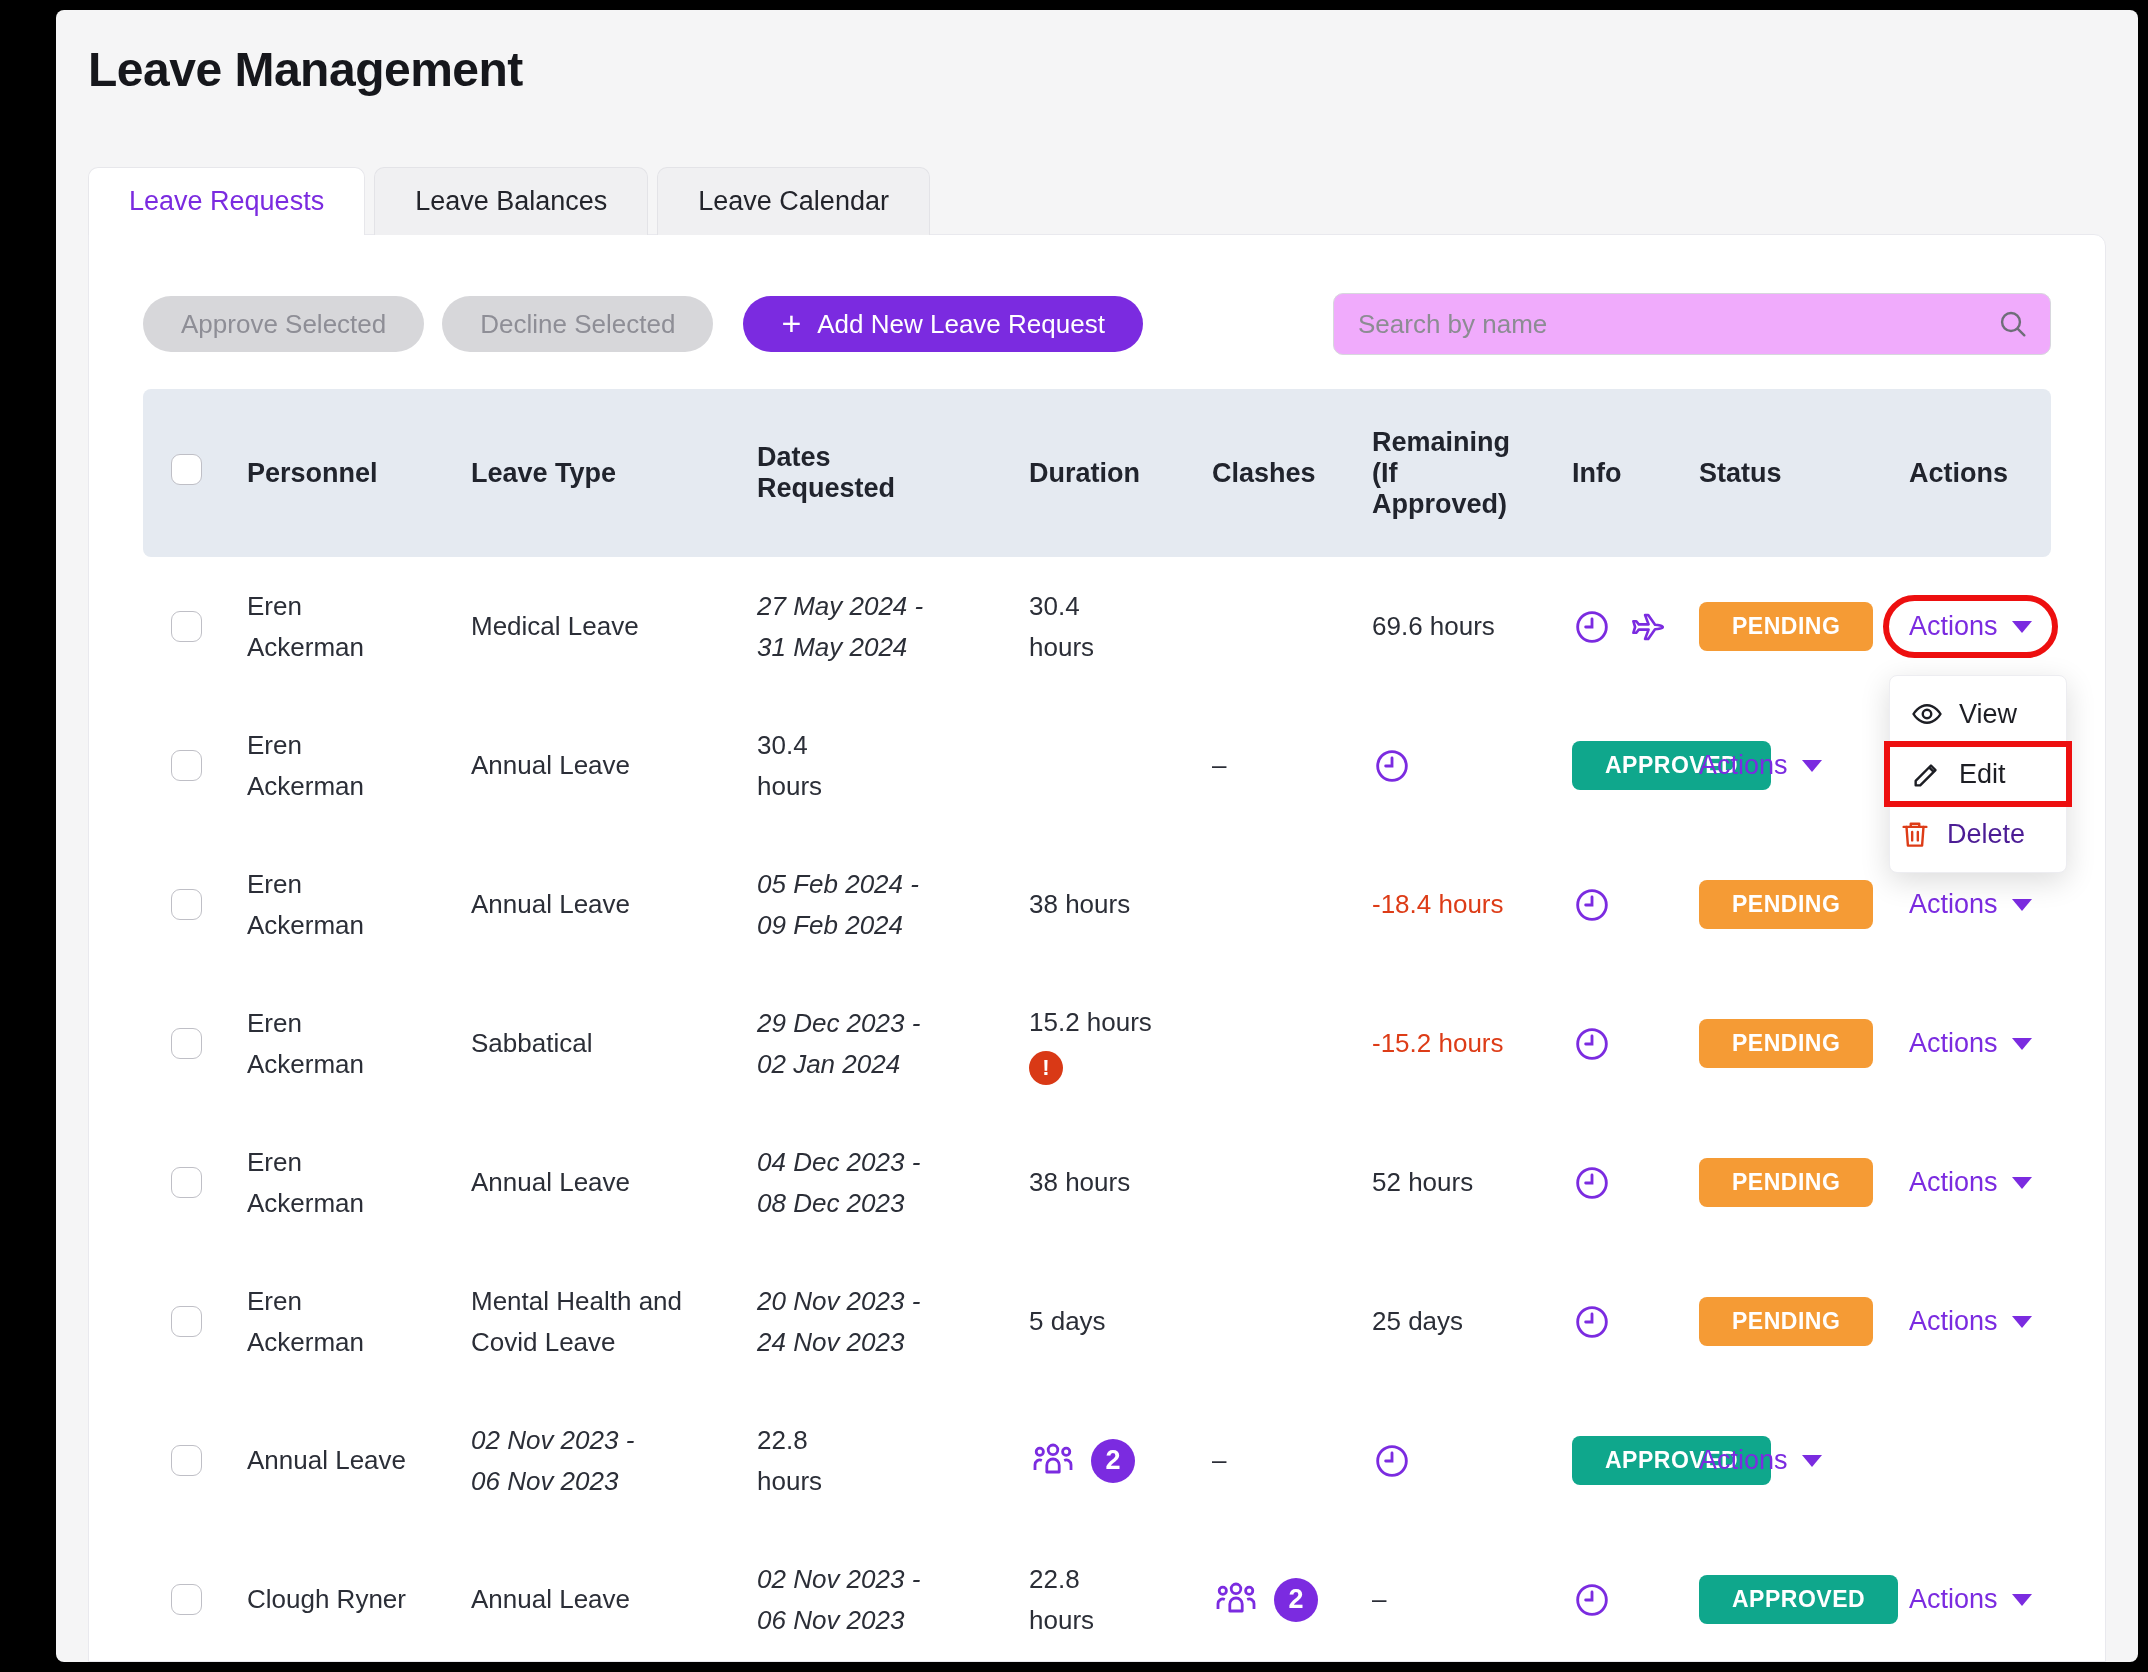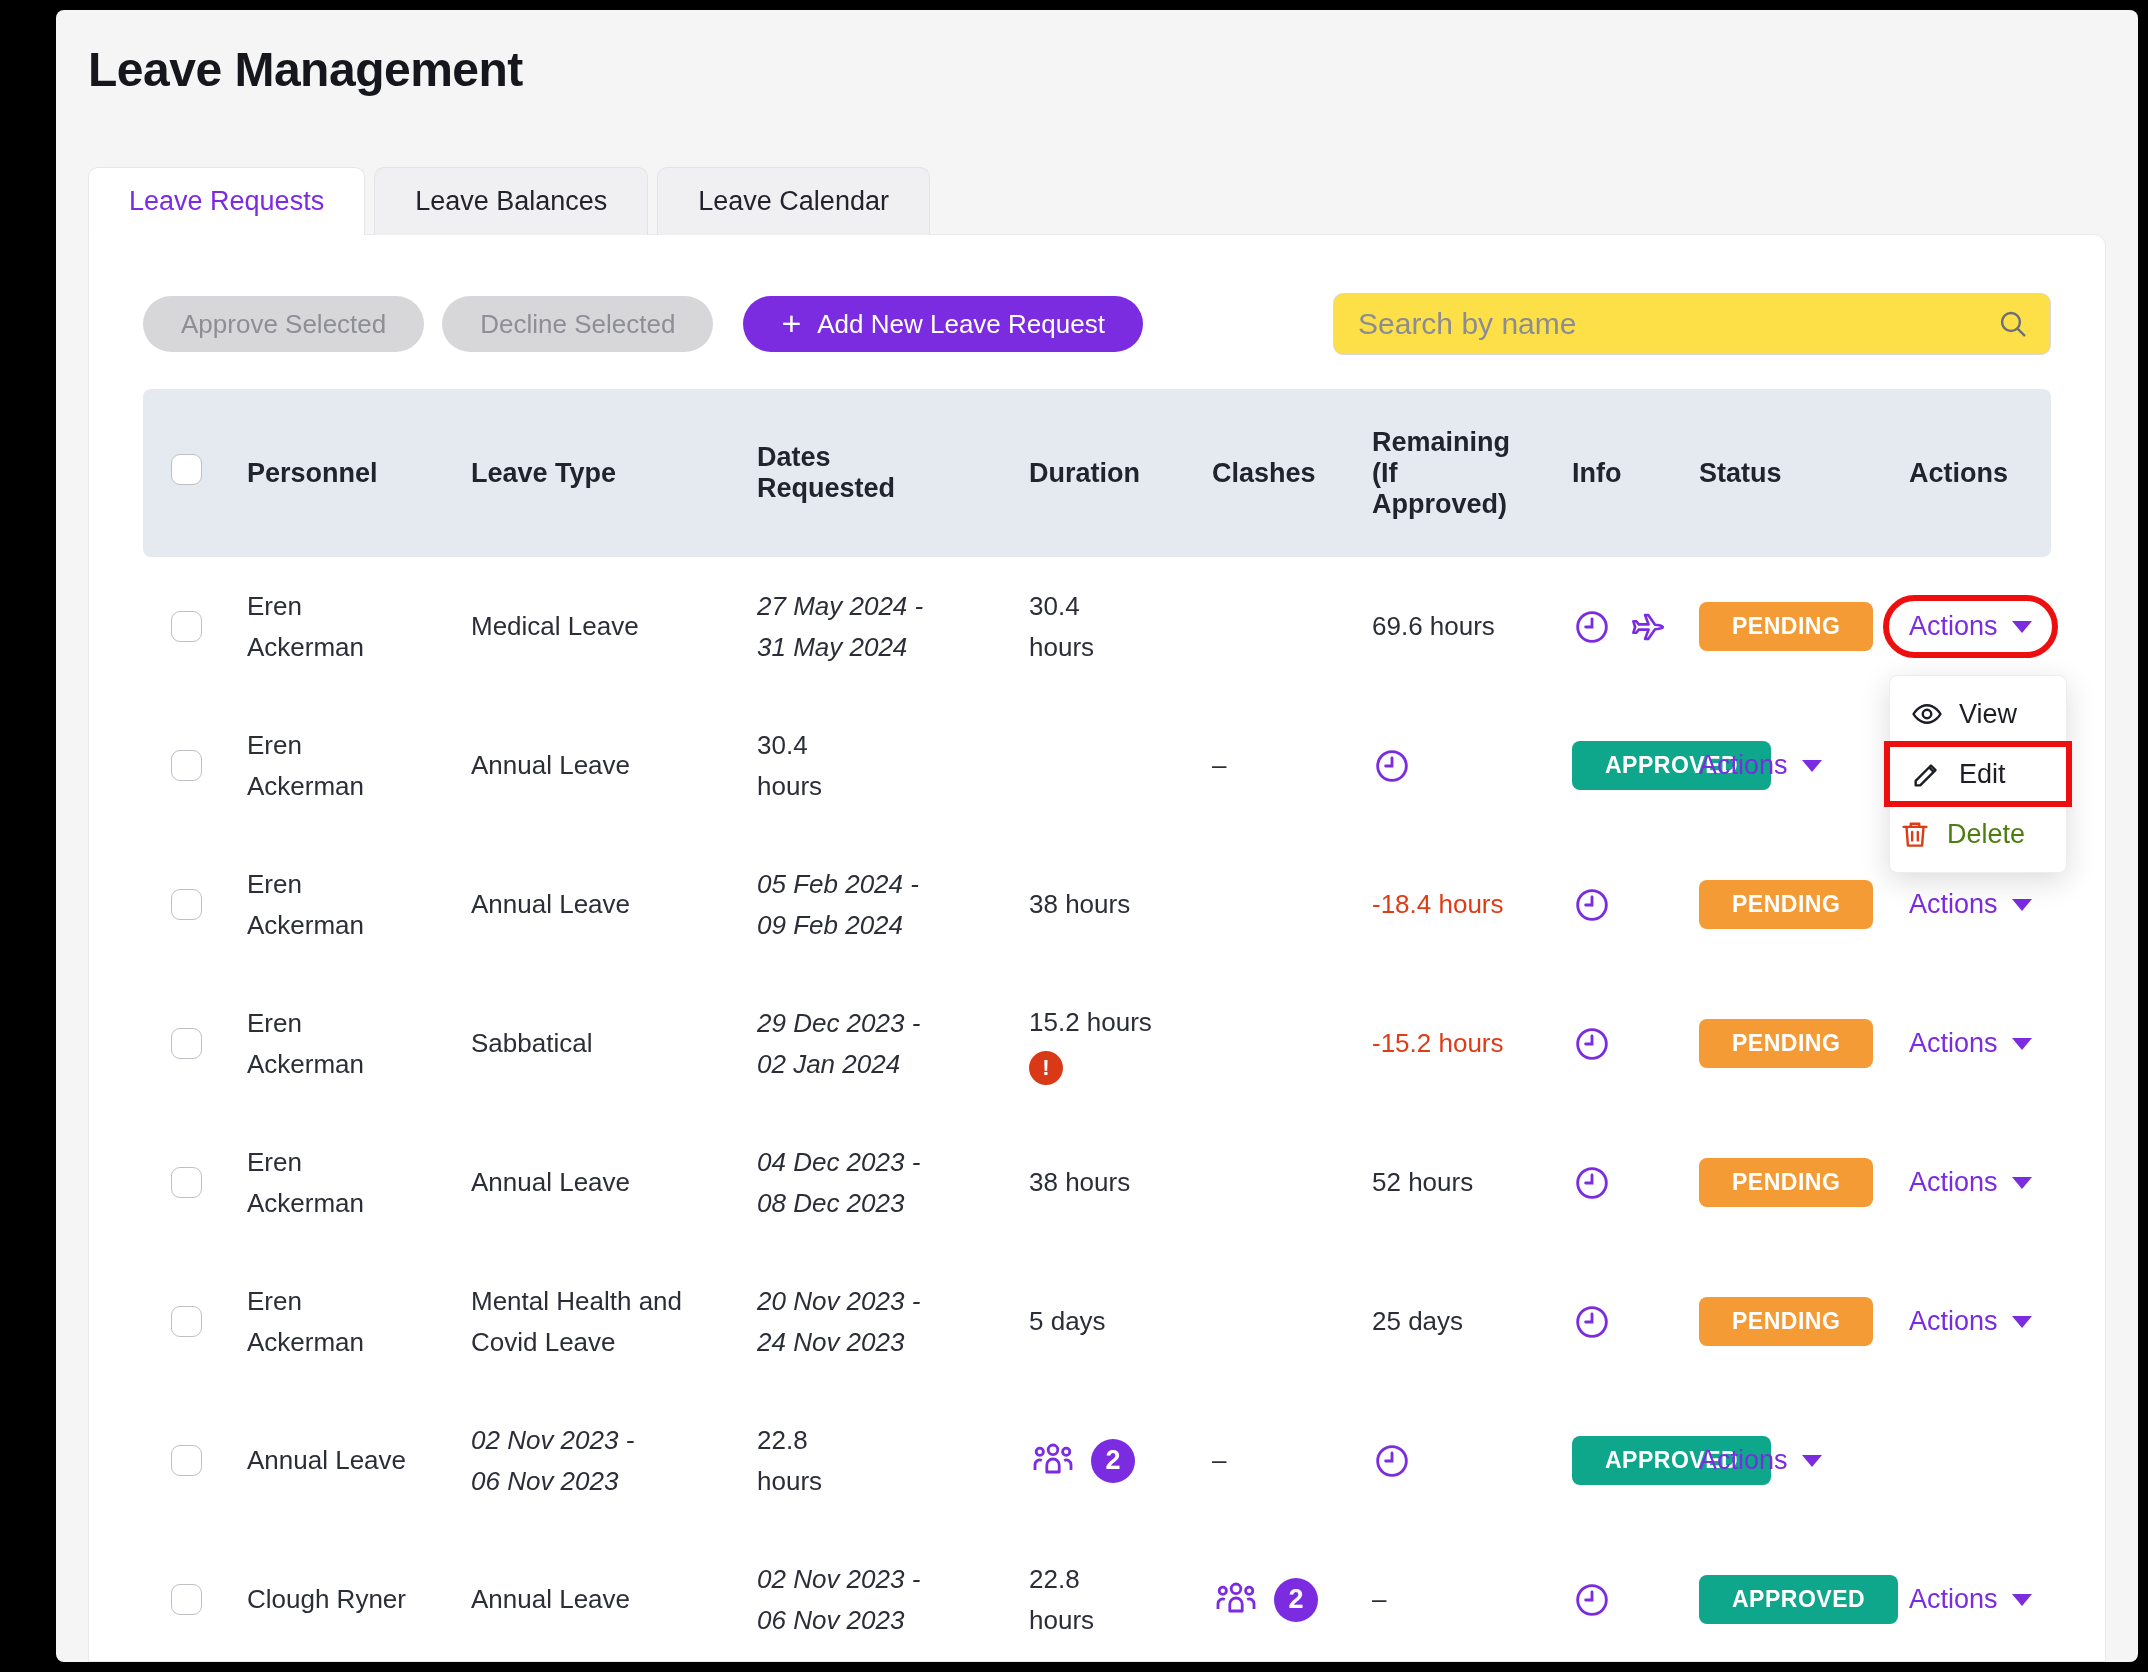--- a/index.html
+++ b/index.html
@@ -29,21 +29,21 @@
   .btn {
     height:56px; border-radius:999px; font-size:26px; display:flex; align-items:center;
     justify-content:center; padding:0 38px; border:none; font-family:inherit;
   }
   .btn.disabled { background:#d7d7da; color:#8e8e96; margin-right:18px; }
   .btn.primary { background:#7b2be0; color:#fff; gap:16px; margin-left:12px; }
   .plus-icon { font-size:34px; font-weight:300; line-height:1; margin-top:-3px; }
   .search-wrap { margin-left:auto; position:relative; width:718px; }
   .search-input {
     width:100%; height:62px; border:1.6px solid #d7d7dd; border-radius:10px;
-    font-size:30px; padding:0 70px 0 24px; color:#3a3a42; background:#fde047; font-family:inherit;
+    font-size:26px; padding:0 70px 0 24px; color:#3a3a42; background:#f0abfc; font-family:inherit;
   }
   .search-input::placeholder { color:#8c8c93; }
   .search-icon { position:absolute; right:22px; top:15px; }
 
   
   .table { margin-top:34px; --cols:104px 224px 286px 272px 183px 160px 200px 127px 210px minmax(0,1fr); }
   .thead {
     display:grid; grid-template-columns:var(--cols); align-items:center;
     background:#e5eaf1; border-radius:8px; height:168px;
     font-weight:700; font-size:27px; color:#21242d;
@@ -86,21 +86,21 @@
   .annotated { position:relative; display:inline-flex; }
   .red-ellipse { position:absolute; inset:-16px -26px; border:6px solid #ed0f0f; border-radius:999px; pointer-events:none; }
 
   
   .menu {
     position:absolute; top:64px; right:-16px; width:178px; background:#fff;
     border:1px solid #ededf1; border-radius:8px; box-shadow:0 8px 30px rgba(0,0,0,0.14);
     padding:8px 0; z-index:9;
   }
   .menu-item { display:flex; align-items:center; gap:15px; padding:13px 20px; font-size:27px; color:#1d1e24; cursor:pointer; position:relative; }
-  .menu-item.delete { color:#4d7c0f;padding-left:8px; }
+  .menu-item.delete { color:#4c1d95;padding-left:8px; }
   .red-box { position:absolute; inset:-3px -6px; border:6px solid #ed0f0f; pointer-events:none; }
 
   svg { display:block; }
 </style>
 </head>
 <body>
 
 <div class="frame">
   <h1 class="page-title">Leave Management</h1>
 

